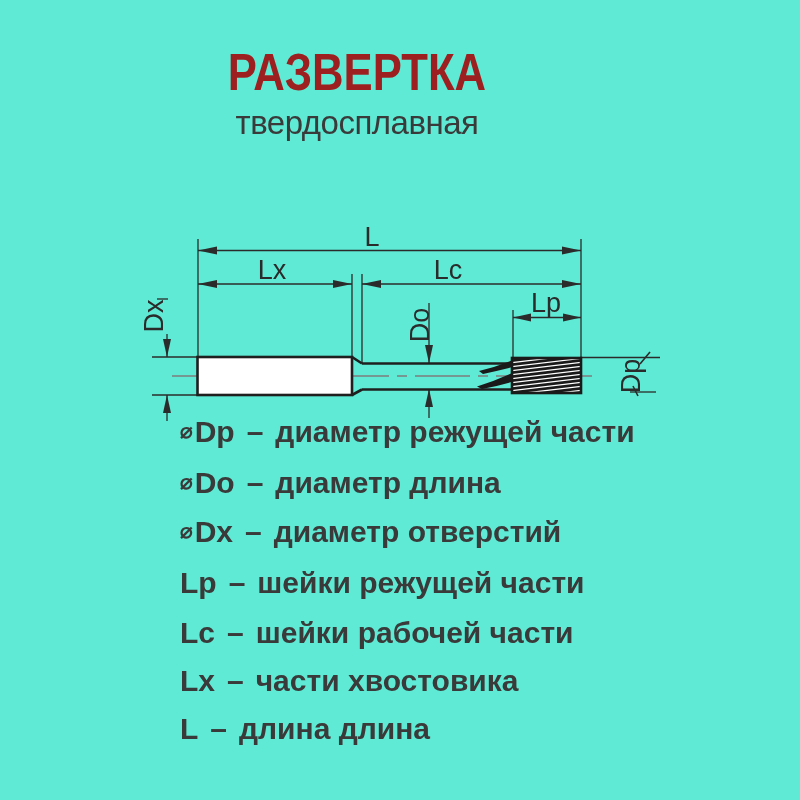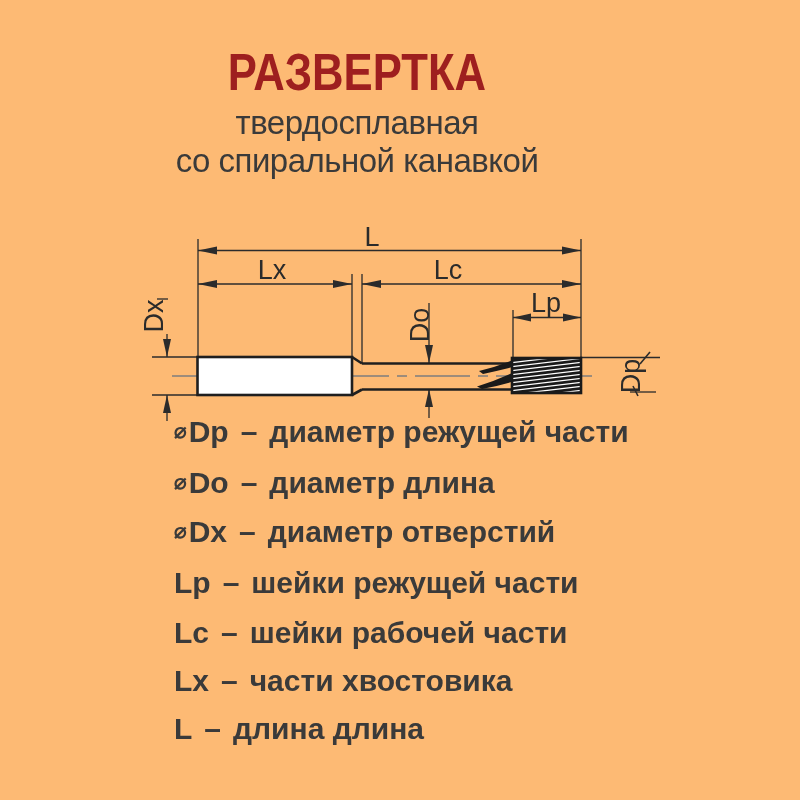--- a/index.html
+++ b/index.html
@@ -1,48 +1,47 @@
 <!DOCTYPE html>
 <html><head>
 <meta charset="utf-8">
 <style>
   html,body{margin:0;padding:0;}
   body{width:800px;height:800px;background:#ffffff;overflow:hidden;
        font-family:"Liberation Sans", sans-serif;}
-  .page{position:absolute;left:0;top:0;width:800px;height:800px;background:#fdba74;}
+  .page{position:absolute;left:0;top:0;width:800px;height:800px;background:#5eead4;}
 
   
   .head{position:absolute;left:7px;top:0;width:700px;text-align:center;color:#3a3a3a;}
   .title{position:absolute;left:0;top:44px;width:700px;
          font-size:52px;font-weight:700;color:#9e1f1f;line-height:56px;
          transform:scaleX(0.84);transform-origin:50% 50%;letter-spacing:0;}
   .subtitle{position:absolute;left:0;top:104px;width:700px;
             font-size:33px;font-weight:400;line-height:38px;color:#3a3a3a;
             letter-spacing:-0.5px;}
 
   
   .diagram{position:absolute;left:0;top:0;width:800px;height:800px;}
   .diagram text{font-family:"Liberation Sans", sans-serif;font-size:27px;fill:#2b2b2b;}
 
   
-  .legend-row{position:absolute;left:174px;height:38px;line-height:38px;
+  .legend-row{position:absolute;left:180px;height:38px;line-height:38px;
               font-size:30px;font-weight:700;color:#3a3a3a;white-space:nowrap;}
   .phi{font-size:21px;position:relative;top:-4px;margin-right:2px;}
   .sep{margin:0 12px;}
 </style>
 </head>
 <body>
 
 <div class="page">
 
   <div class="head">
     <div class="title">РАЗВЕРТКА</div>
     <div class="subtitle">
       <div>твердосплавная</div>
-      <div>со спиральной канавкой</div>
     </div>
   </div>
 
   <svg class="diagram" viewBox="0 0 800 800">
     <defs>
       <clipPath id="fluteClip">
           <rect x="512" y="358" width="69" height="35"></rect>
         </clipPath>
     </defs>
 

